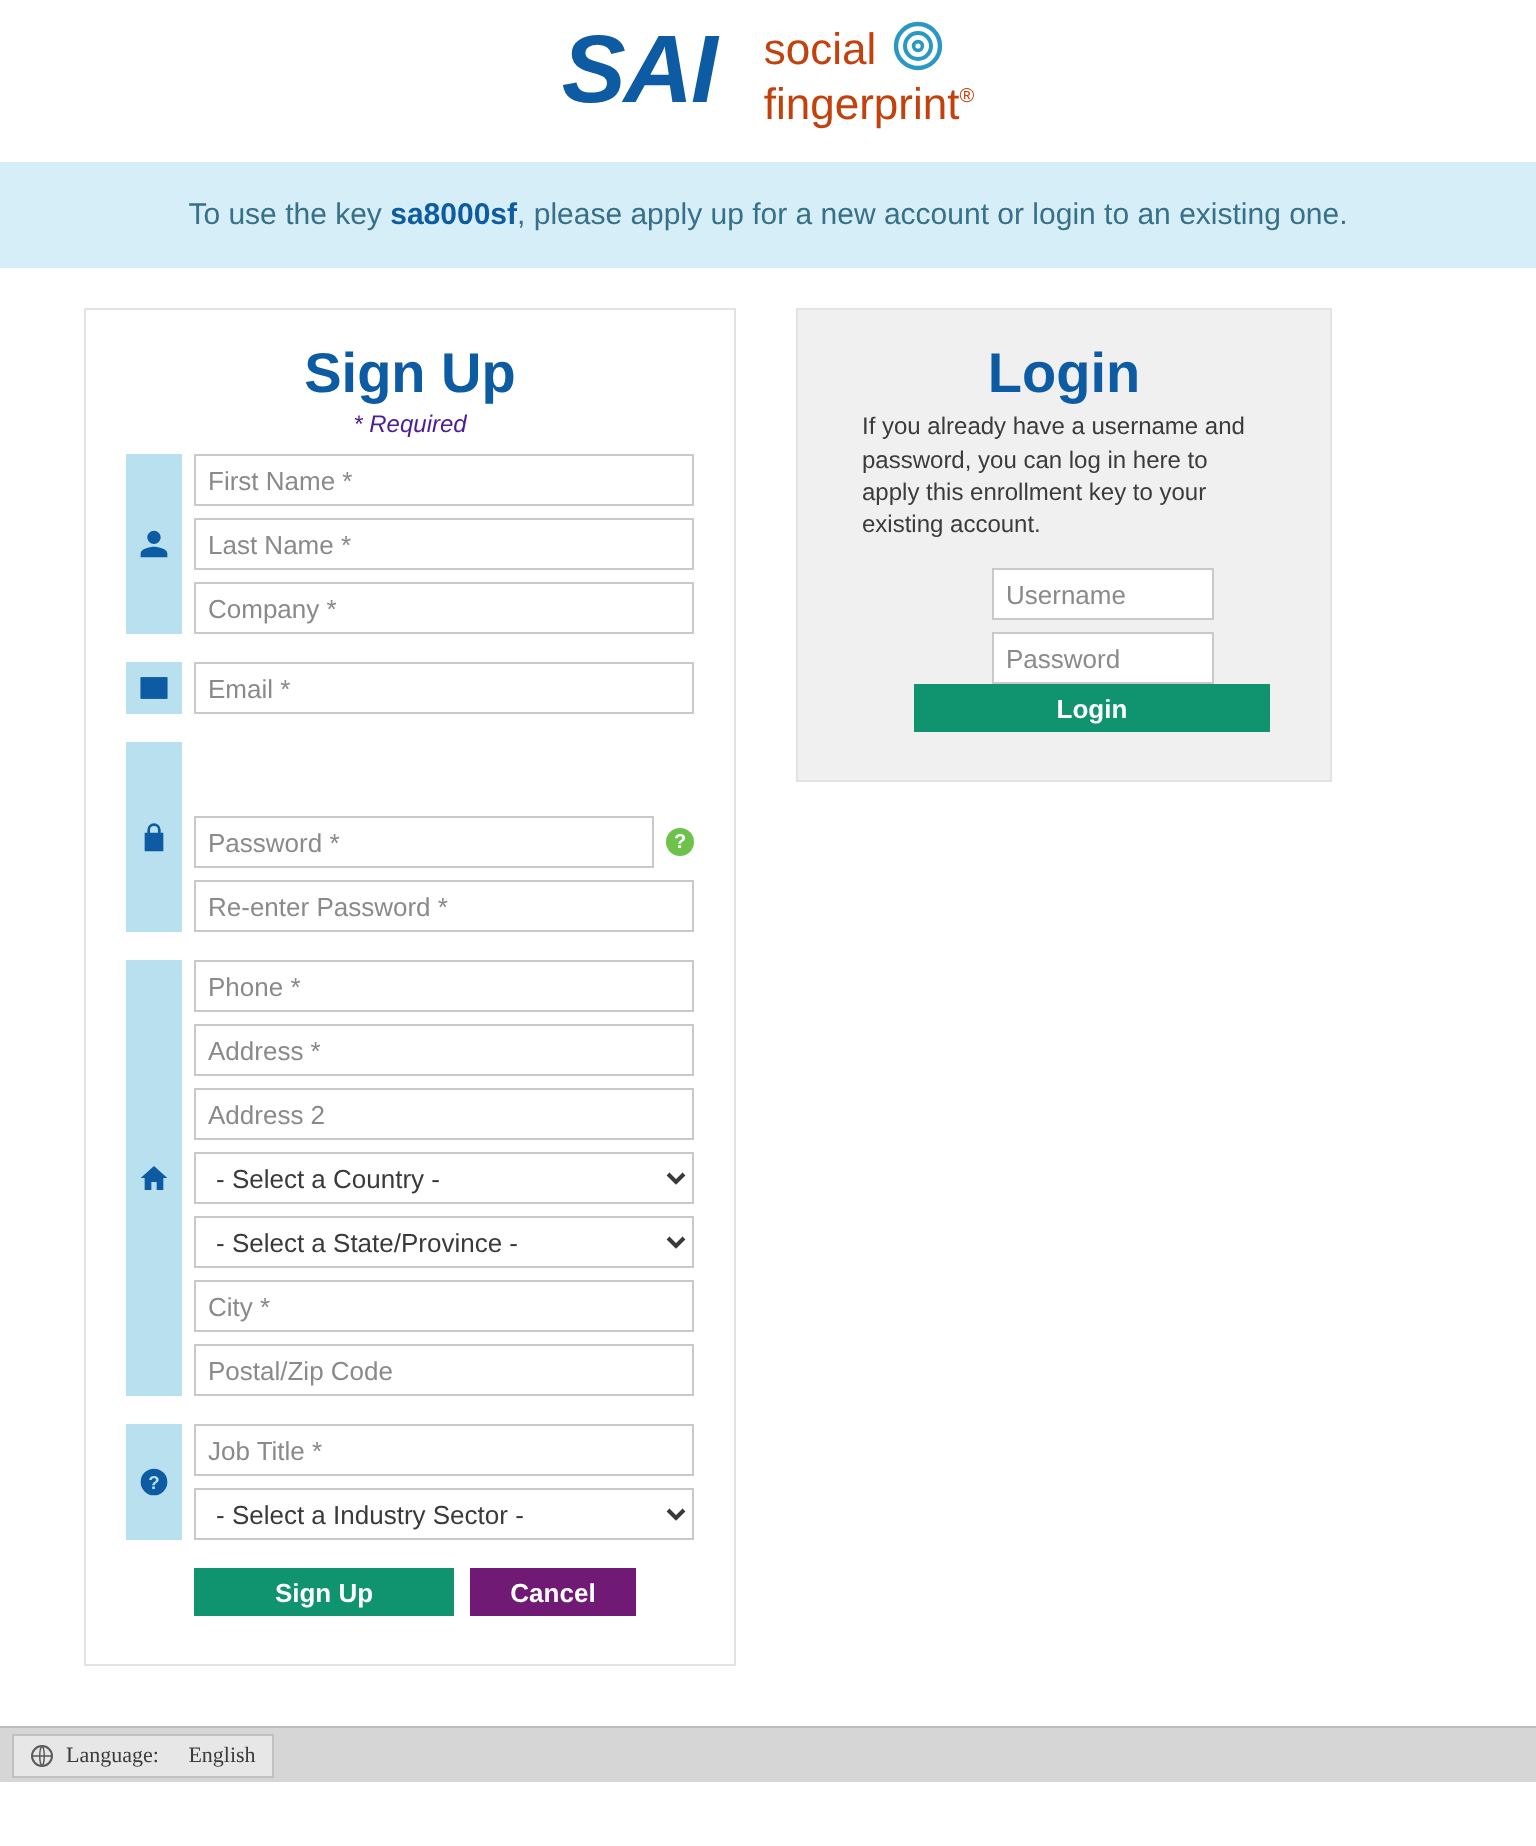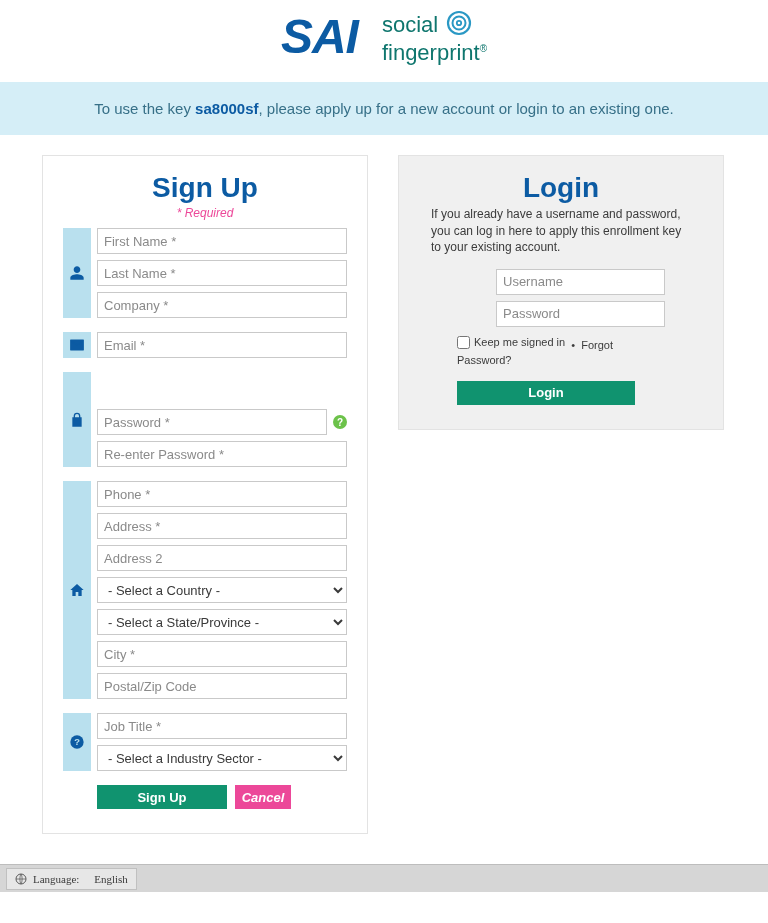--- a/index.html
+++ b/index.html
@@ -20,21 +20,21 @@
     font-weight: 900;
     font-size: 48px;
     font-style: italic;
     color: #0c5ba3;
     letter-spacing: -1px;
   }
   .sf-mark {
     display: inline-flex;
     align-items: flex-start;
     font-family: Arial, Helvetica, sans-serif;
-    color: #0f766e;
+    color: #c2410c;
     font-size: 22px;
     line-height: 22px;
   }
   .sf-words { display:inline-block; text-align:left; }
 
   .banner {
     background: #d5eef7;
     color: #377088;
     font-size: 15px;
     text-align: center;
@@ -52,36 +52,36 @@
 
   .panel {
     border: 1px solid #e3e3e3;
   }
   .signup {
     width: 326px;
     background: #fff;
     padding: 16px 20px 24px;
   }
   .login {
-    width: 326px;
+    width: 268px;
     background: #f0f0f0;
     padding: 16px 32px 24px;
   }
 
   .panel h2 {
     text-align: center;
     color: #0c5ba3;
     font-size: 28px;
     font-weight: bold;
     margin-bottom: 2px;
   }
   .required-note {
     text-align: center;
     font-style: italic;
-    color: #ec4899;
+    color: #4c1d95;
     font-size: 12px;
     margin-bottom: 8px;
   }
 
   .group { display:flex; margin-bottom:14px; }
   .group .icon-col {
     width: 28px;
     background: #b9e0ee;
     display: flex;
     align-items: center;
@@ -113,21 +113,21 @@
   .btn {
     height: 24px;
     color:#fff;
     font-size:13px;
     font-weight:bold;
     border:none;
     cursor:pointer;
     display:inline-flex; align-items:center; justify-content:center;
   }
   .btn-green { background:#10936f; width:130px; }
-  .btn-gray  { background:#ec4899; width:56px;font-style:italic; }
+  .btn-gray  { background:#701a75; width:83px; }
 
   .login p.intro {
     font-size: 12px;
     color:#3b3b3b;
     line-height:1.35;
     margin-bottom:14px;
   }
   .login-fields { display:flex; flex-direction:column; gap:6px; margin-left:26px; margin-right:26px;padding-left:39px; }
   .login-opts {
     margin: 8px 26px 12px;
@@ -276,28 +276,20 @@
     </div>
   </div>
 
   <div class="panel login">
     <h2>Login</h2>
     <p class="intro">If you already have a username and password, you can log in here to apply this enrollment key to your existing account.</p>
     <div class="login-fields">
       <input type="text" placeholder="Username" style="">
       <input type="password" placeholder="Password" style="">
     </div>
-    <div class="login-opts">
-      <label>
-        <input type="checkbox" style="">
-        <span>Keep me signed in</span>
-      </label>
-      &nbsp;<span>•</span>&nbsp;
-      <a href="#">Forgot Password?</a>
-    </div>
     <button class="btn btn-green login-btn">Login</button>
   </div>
 
 </div>
 
 <div class="footer">
   <div class="lang-box">
     <svg class="globe" viewBox="0 0 24 24">
         <circle cx="12" cy="12" r="10" fill="none" stroke="#5a5a5a" stroke-width="2"></circle>
         <path d="M2 12h20M12 2c3 3 3 17 0 20M12 2c-3 3-3 17 0 20" fill="none" stroke="#5a5a5a" stroke-width="1.5"></path>

